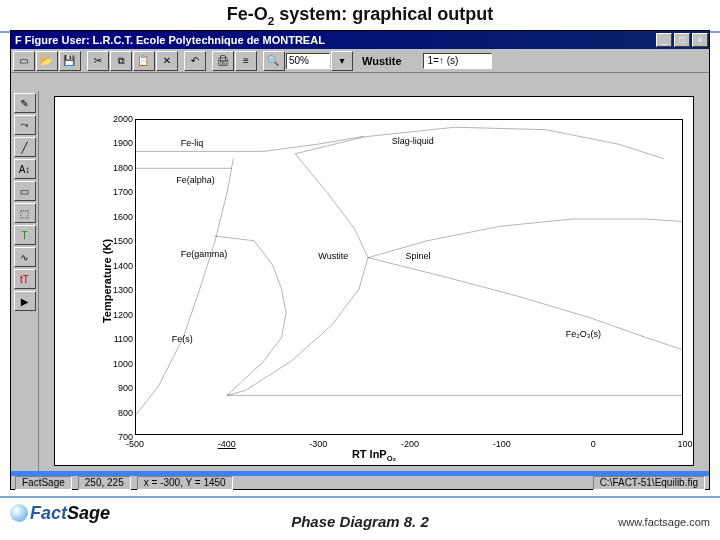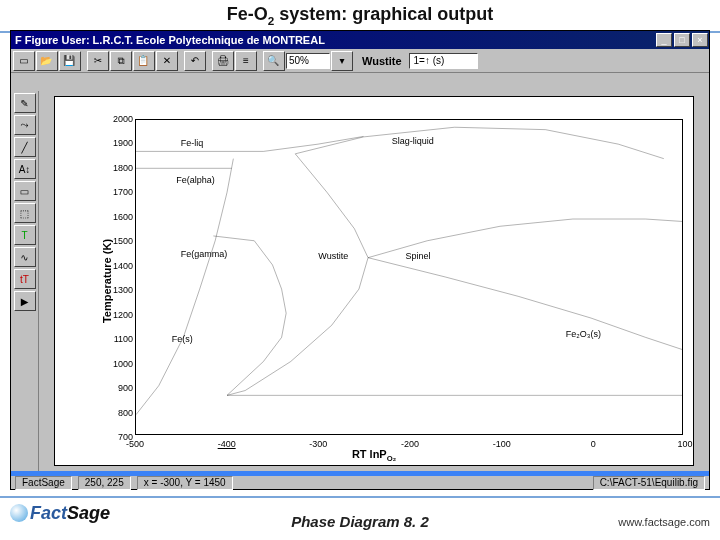--- a/index.html
+++ b/index.html
@@ -23,21 +23,21 @@
   .titlebar .title-text { flex: 1 1 auto; font-weight: bold; font-size: 11px; white-space: nowrap; overflow: hidden; }
   .winbtns { display: flex; }
   .winbtn { width: 16px; height: 14px; margin: 2px 1px; background: #c0c0c0; border: 1px solid; border-color: #fff #404040 #404040 #fff; display: flex; align-items: center; justify-content: center; font-size: 9px; line-height: 1; }
   .menubar { height: 18px; background: #c0c0c0; display: flex; align-items: center; padding-left: 4px; gap: 10px; border-bottom: 1px solid #808080; }
   .menubar span { font-size: 11px; }
   .toolbar { height: 24px; background: #c0c0c0; display: flex; align-items: center; padding-left: 2px; gap: 1px; border-bottom: 1px solid #808080; }
   .tbtn { width: 22px; height: 20px; background: #c0c0c0; border: 1px solid; border-color: #fff #404040 #404040 #fff; display: flex; align-items: center; justify-content: center; font-size: 10px; }
   .tsep { width: 4px; }
   .zoomfield { width: 44px; height: 16px; background: #fff; border: 1px solid; border-color: #404040 #fff #fff #404040; font-size: 10px; padding: 0 2px; display: flex; align-items: center; }
   .toolbar .lab { font-size: 11px; margin: 0 4px 0 8px; font-weight: bold; }
-  .selfield { width: 69px; height: 16px; background: #fff; border: 1px solid; border-color: #404040 #fff #fff #404040; font-size: 10px; padding: 0 4px; display: flex; align-items: center; margin-left: 2px; }
+  .selfield { width: 69px; height: 16px; background: #fff; border: 1px solid; border-color: #404040 #fff #fff #404040; font-size: 10px; padding: 0 4px; display: flex; align-items: center; margin-left: 16px; }
 
   .workarea { position: absolute; left: 0; right: 0; top: 60px; bottom: 18px; display: flex; }
   .palette { width: 28px; background: #c0c0c0; border-right: 1px solid #808080; display: flex; flex-direction: column; align-items: center; padding-top: 2px; gap: 2px; }
   .pbtn { width: 22px; height: 20px; background: #c0c0c0; border: 1px solid; border-color: #fff #404040 #404040 #fff; display: flex; align-items: center; justify-content: center; font-size: 10px; }
   .canvas { flex: 1; background: #c0c0c0; display: flex; align-items: center; justify-content: center; position: relative; }
   .paper { background: #fff; border: 1px solid #000; width: 640px; height: 370px; position: relative; }
 
   .statusbar { position: absolute; left: 0; right: 0; bottom: 0; height: 18px; background: #c0c0c0; border-top: 5px solid #3b82f6; display: flex; align-items: center; padding: 0 4px; gap: 6px; }
   .statusbar .cell { border: 1px solid; border-color: #808080 #fff #fff #808080; padding: 0 6px; height: 14px; display: flex; align-items: center; font-size: 10px; background: #c0c0c0; }
   .statusbar .wide { flex: 0 0 auto; }

